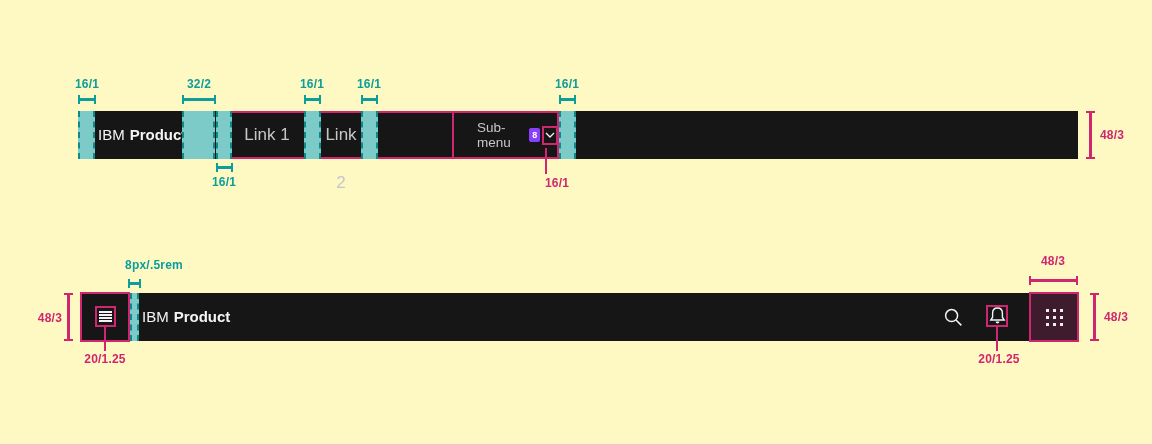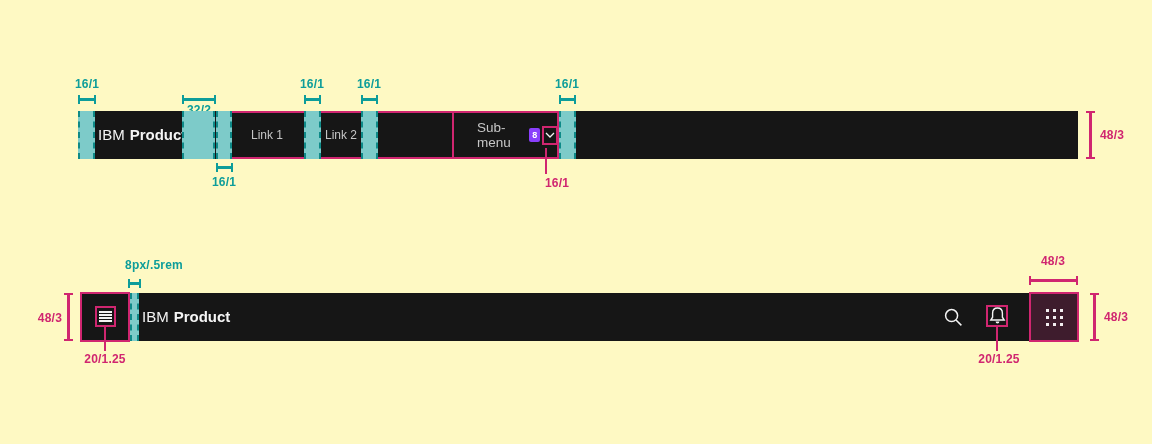--- a/index.html
+++ b/index.html
@@ -19,21 +19,21 @@
   .hbr.pink{color:#d02670;}
   .vbr{width:9px;border-top:2px solid;border-bottom:2px solid;color:#d02670;}
   .vbr::before{content:'';position:absolute;top:0;bottom:0;left:3px;width:2.5px;background:currentColor;}
   
   .strip{background:#7dcbc9;border-left:2px dashed #0e8a88;border-right:2px dashed #0e8a88;z-index:3;}
   
   .bar{background:#161616;}
   .brand{line-height:48px;font-size:15px;color:#f4f4f4;white-space:nowrap;}
   .brand .pre{font-weight:400;margin-right:5px;}
   .brand .name{font-weight:bold;}
-  .navlink{height:48px;line-height:48px;text-align:center;color:#c6c6c6;font-size:12px;z-index:2;}
+  .navlink{height:48px;line-height:48px;text-align:center;color:#c6c6c6;font-size:17px;z-index:2;}
   .navregion{border:2px solid #d02670;z-index:1;}
   .pinkline{background:#d02670;z-index:5;}
   .badge{display:inline-block;min-width:11px;height:14px;line-height:14px;padding:0 1px;
          background:#8a3ffc;color:#ffffff;font-size:9px;font-weight:bold;text-align:center;
          border-radius:2px;margin-left:3px;}
   .chevbox{width:19px;height:19px;border:2px solid #d02670;display:flex;align-items:center;
            justify-content:center;margin-left:2px;}
   .iconbox20{border:2px solid #d02670;display:flex;align-items:center;justify-content:center;z-index:4;}
   .outline48{border:2px solid #d02670;background:transparent;z-index:4;}
   .switcher{background:#3e1c2d;border:2px solid #d02670;display:flex;align-items:center;justify-content:center;z-index:2;}
@@ -41,21 +41,21 @@
   .dotgrid i{background:#f2eef0;display:block;}
   .hamb{display:flex;flex-direction:column;justify-content:space-between;width:13px;height:12px;}
   .hamb i{display:block;height:2px;background:#f4f4f4;}
 </style>
 </head>
 <body>
 
 <div class="canvas">
 
   <div class="abs ann teal" style="left:62px;top:77px;width:50px;">16/1</div>
-  <div class="abs ann teal" style="left:174px;top:77px;width:50px;margin-top:26px;">32/2</div>
+  <div class="abs ann teal" style="left:174px;top:77px;width:50px;">32/2</div>
   <div class="abs ann teal" style="left:287px;top:77px;width:50px;">16/1</div>
   <div class="abs ann teal" style="left:344px;top:77px;width:50px;">16/1</div>
   <div class="abs ann teal" style="left:542px;top:77px;width:50px;">16/1</div>
 
   <div class="abs hbr" style="left:78px;top:95px;width:18px;"></div>
   <div class="abs hbr" style="left:182px;top:95px;width:34px;"></div>
   <div class="abs hbr" style="left:304px;top:95px;width:17px;"></div>
   <div class="abs hbr" style="left:361px;top:95px;width:17px;"></div>
   <div class="abs hbr" style="left:559px;top:95px;width:17px;"></div>
 

